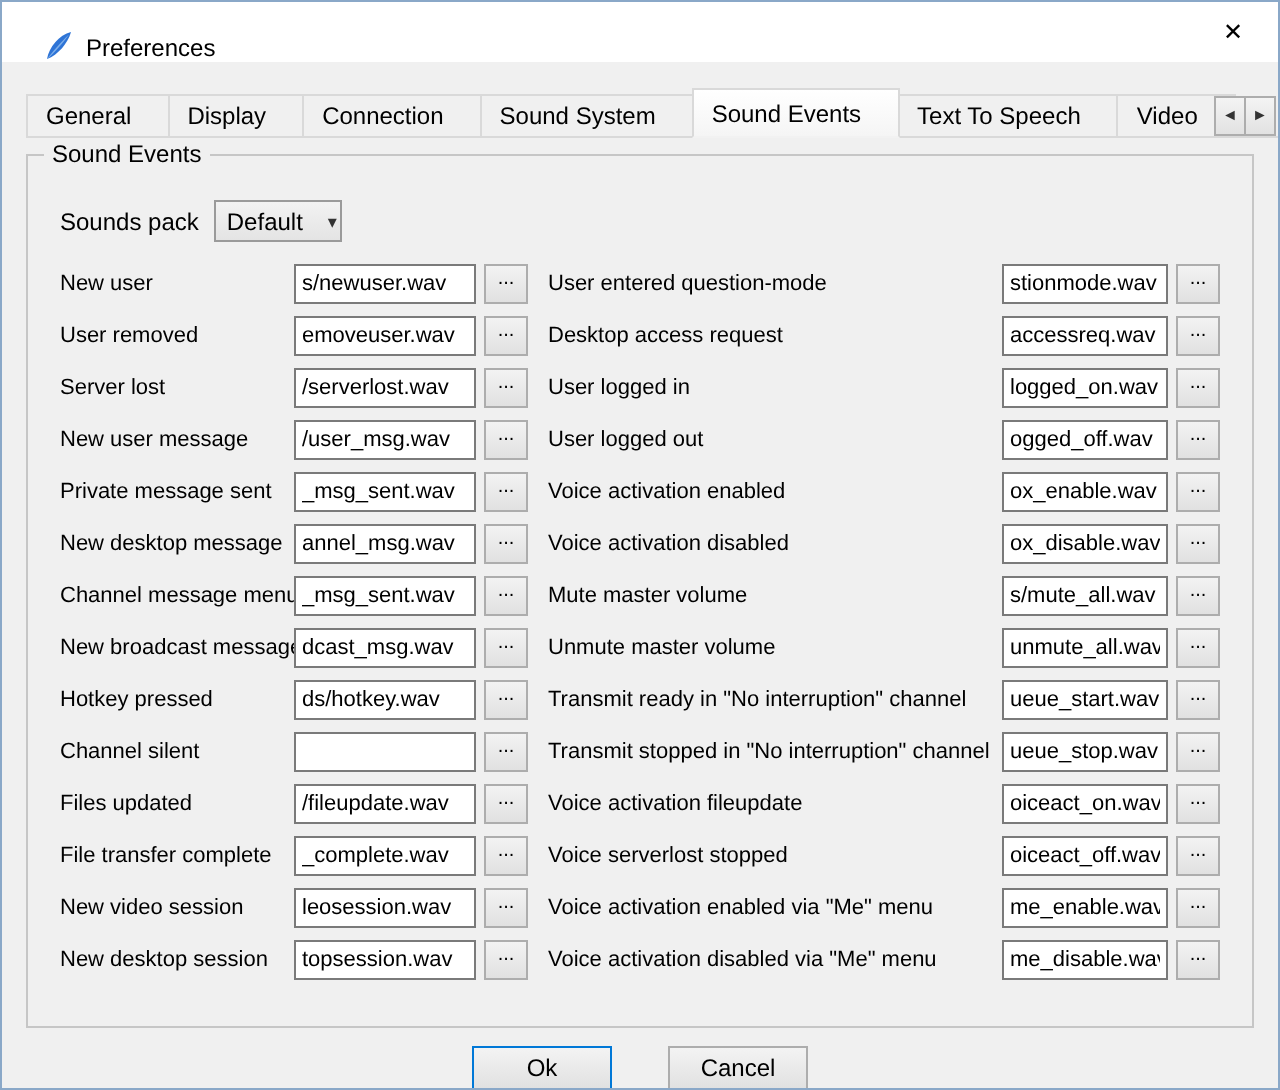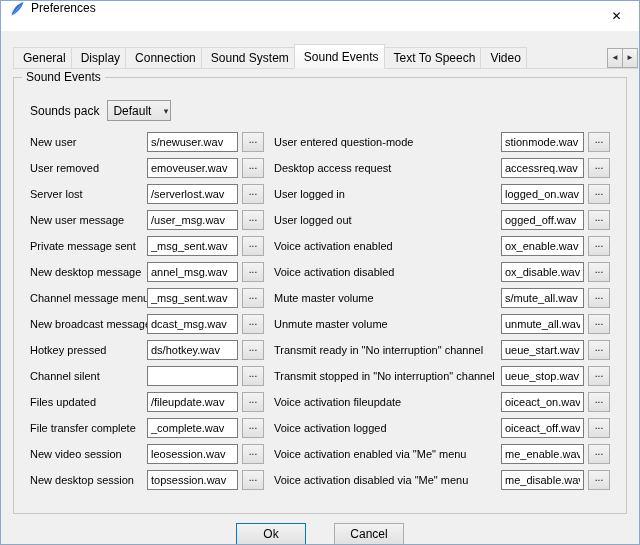--- a/index.html
+++ b/index.html
@@ -1,29 +1,29 @@
 <!DOCTYPE html>
 <html><head>
 <meta charset="utf-8">
 <style>
   html,body{margin:0;padding:0;background:#d8d8d8;}
   body{width:640px;height:545px;font-family:"Liberation Sans",sans-serif;font-size:12px;color:#000;}
   *{box-sizing:border-box;}
   .window{width:640px;height:545px;border:1px solid #8aa8c8;background:#f0f0f0;display:flex;flex-direction:column;overflow:hidden;}
 
   
-  .titlebar{height:30px;background:#ffffff;display:flex;align-items:flex-start;padding-left:8px;flex:0 0 auto;}
+  .titlebar{height:30px;background:#ffffff;display:flex;align-items:flex-end;padding-left:20px;flex:0 0 auto;}
   .app-icon{width:16px;height:16px;margin-right:6px;display:inline-flex;}
   .title{font-size:12px;}
   .close-btn{margin-left:auto;width:45px;height:30px;border:none;background:#ffffff;font-size:12px;color:#000;padding:0;cursor:default;}
 
   
   .tabwrap{position:relative;margin-top:13px;padding-left:12px;flex:0 0 auto;overflow:hidden;}
   .tabbar{display:flex;align-items:flex-end;white-space:nowrap;border-bottom:1px solid #d9d9d9;padding-right:30px;}
-  .tab{padding:3px 5px 3px 9px;border:1px solid #d9d9d9;border-bottom:1px solid #d9d9d9;background:#f0f0f0;margin-bottom:-1px;margin-right:-1px;font-size:12px;}
+  .tab{padding:3px 18px 3px 9px;border:1px solid #d9d9d9;border-bottom:1px solid #d9d9d9;background:#f0f0f0;margin-bottom:-1px;margin-right:-1px;font-size:12px;}
   .tab.active{background:linear-gradient(#ffffff,#f5f5f5);padding-top:5px;padding-bottom:4px;border-bottom-color:#f2f2f2;position:relative;z-index:2;}
   .tab-scroll{position:absolute;right:1px;bottom:1px;display:flex;z-index:3;}
   .tab-scroll button{width:16px;height:20px;border:1px solid #adadad;background:linear-gradient(#f4f4f4,#e2e2e2);font-size:8px;line-height:1;padding:0;margin-left:-1px;color:#333;}
 
   
   .groupbox{position:relative;margin:8px 12px 0 12px;border:1px solid #c6c6c6;height:437px;padding:26px 16px 0 16px;flex:0 0 auto;}
   .group-legend{position:absolute;top:-8px;left:8px;background:#f0f0f0;padding:0 4px;font-size:12px;}
 
   .packrow{display:flex;align-items:center;margin:-4px 0 8px 0;}
   .pack-label{margin-right:8px;font-size:12px;}
@@ -218,21 +218,21 @@
             <span class="row-label">Transmit stopped in "No interruption" channel</span>
             <input type="text" class="row-input w-right" value="ueue_stop.wav" style="">
             <button class="browse">...</button>
           </div>
           <div class="row">
             <span class="row-label">Voice activation fileupdate</span>
             <input type="text" class="row-input w-right" value="oiceact_on.wav" style="">
             <button class="browse">...</button>
           </div>
           <div class="row">
-            <span class="row-label">Voice activation logged</span>
+            <span class="row-label">Voice serverlost stopped</span>
             <input type="text" class="row-input w-right" value="oiceact_off.wav" style="">
             <button class="browse">...</button>
           </div>
           <div class="row">
             <span class="row-label">Voice activation enabled via "Me" menu</span>
             <input type="text" class="row-input w-right" value="me_enable.wav" style="">
             <button class="browse">...</button>
           </div>
           <div class="row">
             <span class="row-label">Voice activation disabled via "Me" menu</span>

